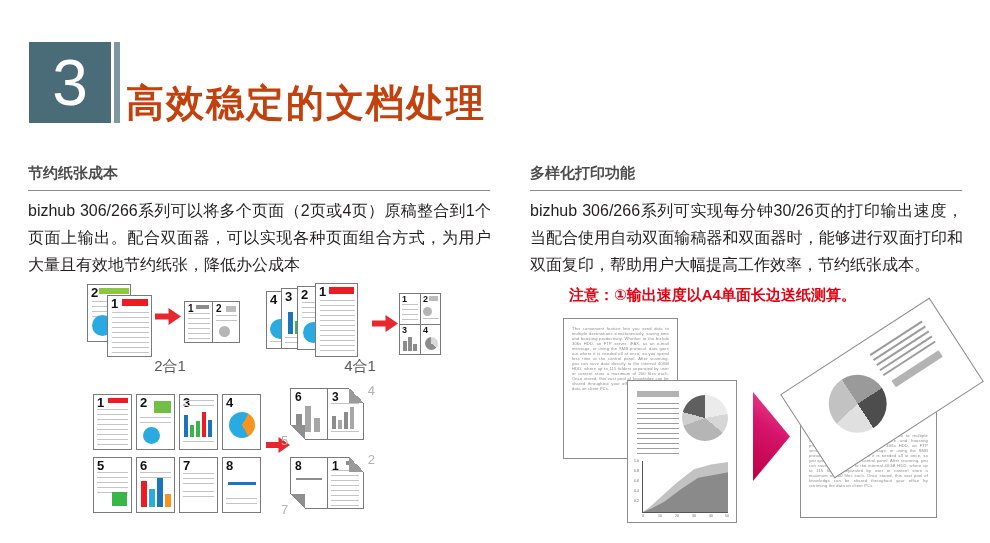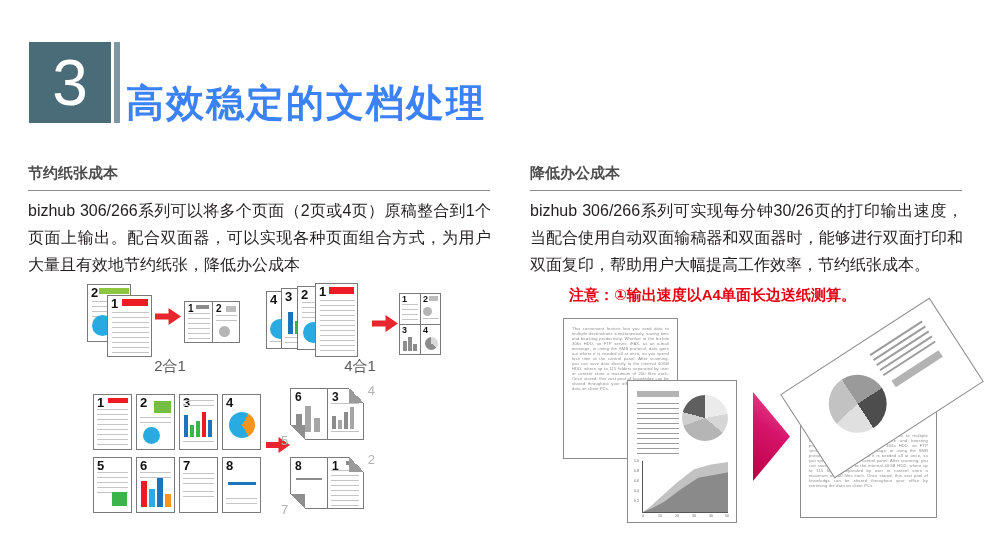--- a/index.html
+++ b/index.html
@@ -3,21 +3,21 @@
 <meta charset="utf-8">
 <style>
   * { margin:0; padding:0; box-sizing:border-box; }
   html,body { background:#ffffff; }
   body { font-family:"Liberation Sans","DejaVu Sans",sans-serif; }
   .canvas { position:relative; width:990px; height:543px; background:#fff; overflow:hidden; }
 
   
   .num-box { position:absolute; left:29px; top:42px; width:82px; height:81px; background:#4a6b78; color:#fff; display:flex; align-items:center; justify-content:center; font-size:64px; font-weight:400; }
   .num-bar { position:absolute; left:114px; top:42px; width:6px; height:81px; background:#7e98a3; }
-  .page-title { position:absolute; left:126px; top:78px; font-size:38px; font-weight:bold; color:#3b82f6; letter-spacing:2px; white-space:nowrap; }
+  .page-title { position:absolute; left:126px; top:78px; font-size:38px; font-weight:bold; color:#c2410c; letter-spacing:2px; white-space:nowrap; }
 
   
   .col-heading { position:absolute; font-size:15px; font-weight:bold; color:#4d4d4d; }
   .col-rule { position:absolute; height:1px; background:#8c8c8c; }
   .col-body { position:absolute; font-size:16px; line-height:27px; color:#231f20; text-align:justify; }
   .note { position:absolute; font-size:15px; line-height:26px; font-weight:bold; color:#e60012; }
   .note .ind { display:block; padding-left:46px; }
 
   
   .mp { position:absolute; background:#fff; border:1px solid #7a7a7a; }
@@ -203,21 +203,21 @@
     <div class="bar" style="left:5px; top:20px; width:26px; height:2px; background:#8c8c8c;"></div>
     <span class="hnum" style="left:41px; top:1px;">1</span>
     <div class="bar" style="right:4px; top:3px; width:13px; height:4px; background:#8c8c8c;"></div>
     <div class="ln" style="left:40px; top:12px; width:28px; height:36px;"></div>
     <div class="fold-tr"></div>
     <div class="fold-bl"></div>
     <span class="corner-num" style="right:-12px; top:-6px;">2</span>
     <span class="corner-num" style="left:-10px; bottom:-9px;">7</span>
   </div>
 
-  <div class="col-heading" style="left:530px; top:164px;">降低办公成本</div>
+  <div class="col-heading" style="left:530px; top:164px;">多样化打印功能</div>
   <div class="col-rule" style="left:530px; top:190px; width:432px;"></div>
   <div class="col-body" style="left:530px; top:197px; width:433px;">bizhub 306/266系列可实现每分钟30/26页的打印输出速度，当配合使用自动双面输稿器和双面器时，能够进行双面打印和双面复印，帮助用户大幅提高工作效率，节约纸张成本。</div>
   <div class="note" style="left:530px; top:282px; width:433px;margin-left:39px;">
     <span>注意：①输出速度以A4单面长边送纸测算。</span>
   </div>
 
   <div class="doc" style="left:563px; top:318px; width:115px; height:141px; padding:7px 8px;">
     <div class="tinytext">This convenient feature lets you send data to multiple destinations simultaneously, saving time and boosting productivity. Whether to the bizhub 306s HDD, an FTP server, iFAX, as an e-mail message, or using the SMB protocol, data goes out where it is needed all at once, so you spend less time at the control panel. After scanning, you can save data directly to the internal 40GB HDD, where up to 115 folders separated by user or content store a maximum of 200 files each. Once stored, this vast pool of knowledge can be shared throughout your office by retrieving the data on client PCs.</div>
   </div>
   <div class="doc" style="left:627px; top:380px; width:110px; height:143px;">

